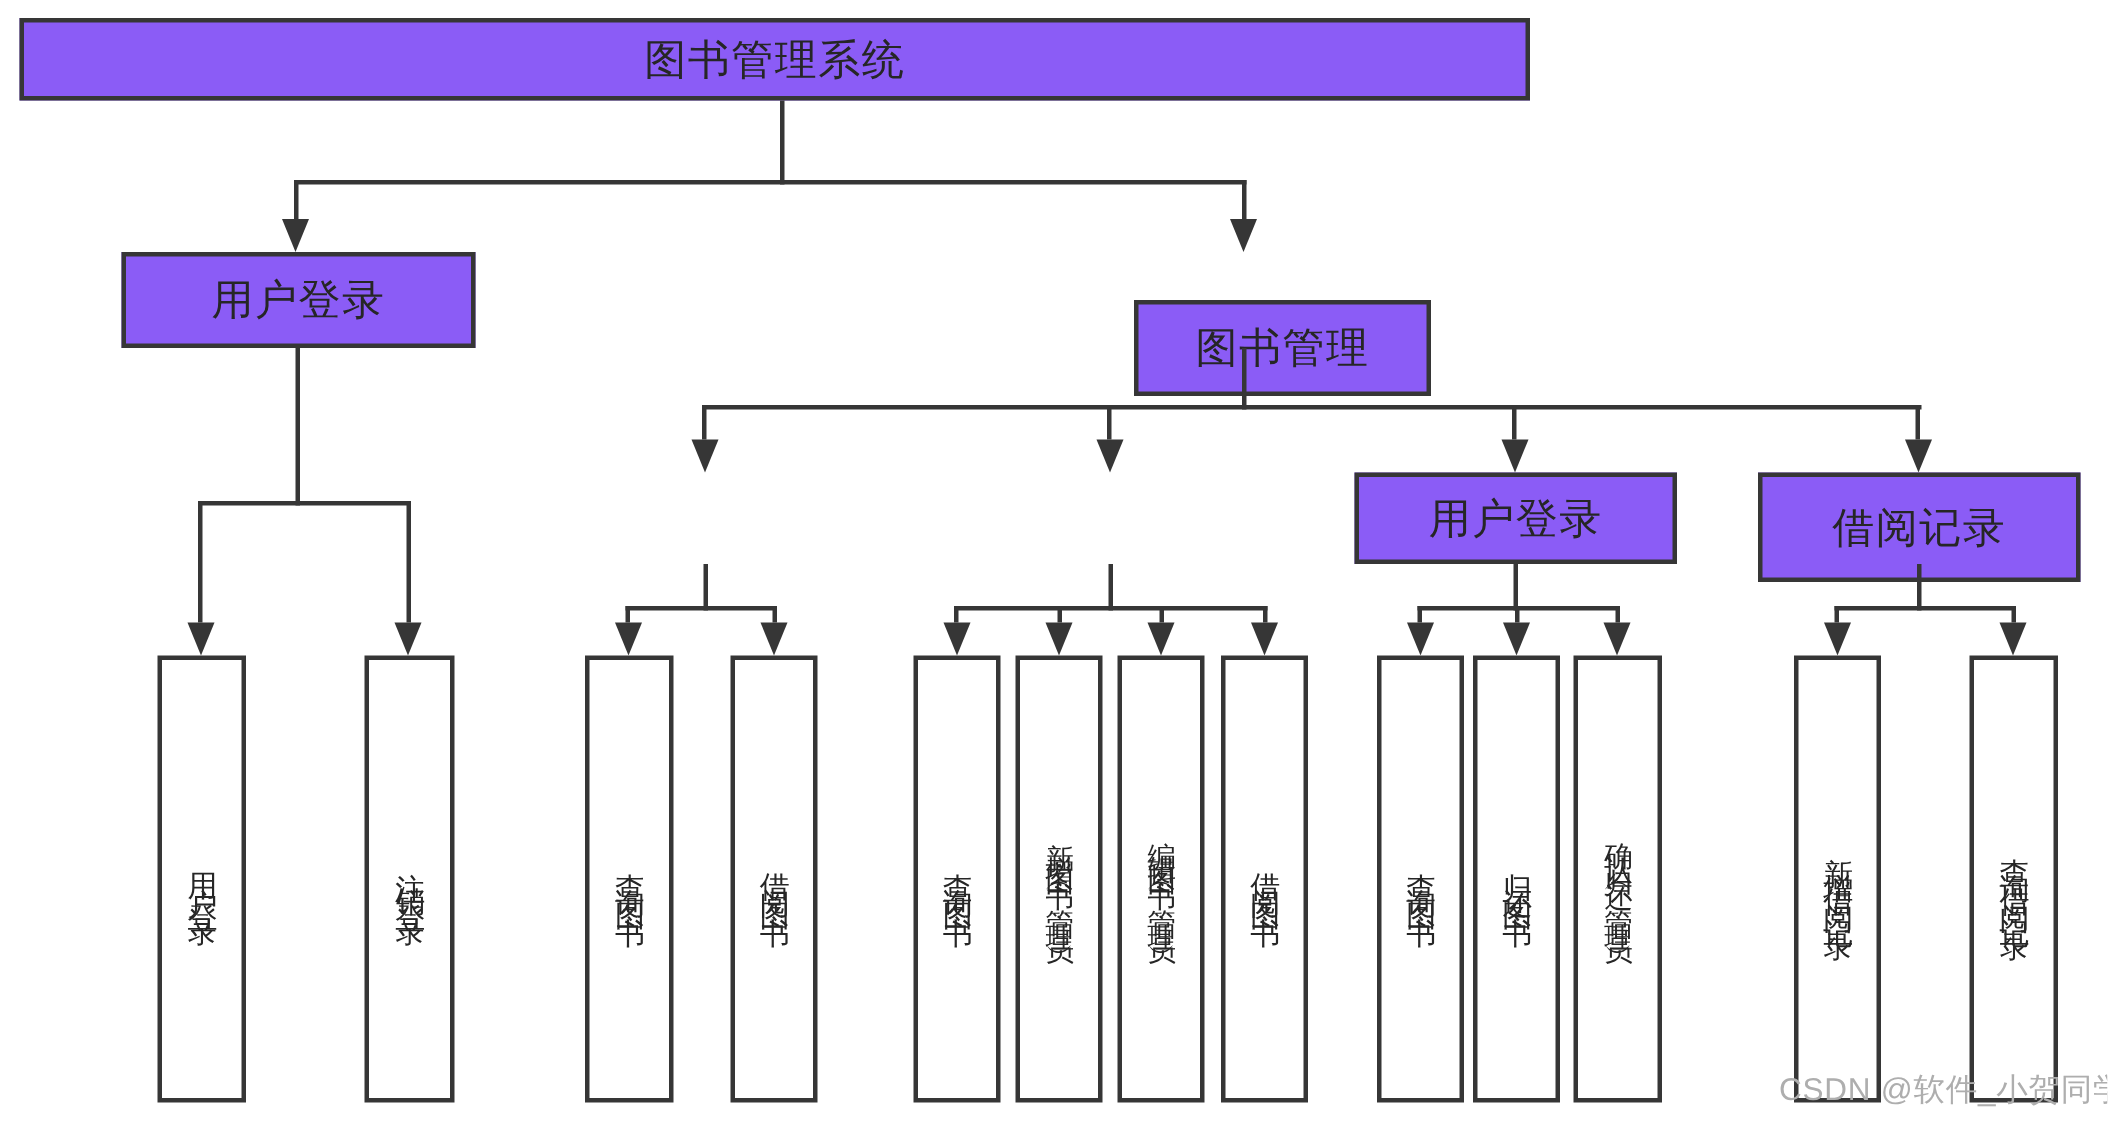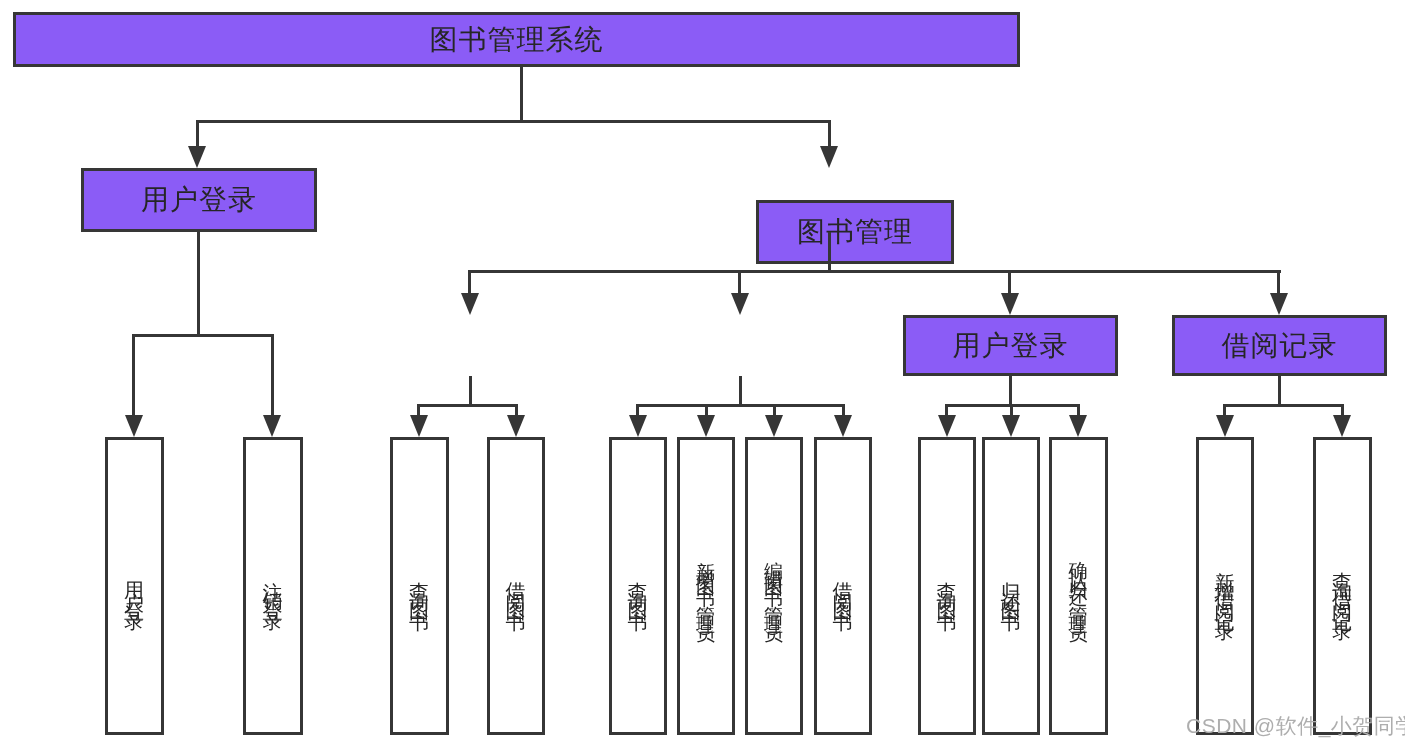--- a/index.html
+++ b/index.html
@@ -36,21 +36,21 @@
 <body>
 
 <div id="canvas">
 
   <div class="box" style="left:13px;top:12px;width:1007px;height:55px;">图书管理系统</div>
 
   <div class="box" style="left:81px;top:168px;width:236px;height:64px;">用户登录</div>
   <div class="box" style="left:756px;top:168px;width:198px;height:64px;margin-top:32px;">图书管理</div>
 
   <div class="box" style="left:903px;top:315px;width:215px;height:61px;">用户登录</div>
-  <div class="box" style="left:1172px;top:315px;width:215px;height:61px;">借阅记录</div>
+  <div class="box" style="left:1172px;top:315px;width:215px;height:73px;">借阅记录</div>
 
   <div class="vbox" style="left:105px;top:437px;width:59px;height:298px;">用户登录</div>
   <div class="vbox" style="left:243px;top:437px;width:60px;height:298px;">注销登录</div>
 
   <div class="vbox" style="left:390px;top:437px;width:59px;height:298px;">查询图书</div>
   <div class="vbox" style="left:487px;top:437px;width:58px;height:298px;">借阅图书</div>
 
   <div class="vbox" style="left:609px;top:437px;width:58px;height:298px;">查询图书</div>
   <div class="vbox" style="left:677px;top:437px;width:58px;height:298px;font-size:19px;letter-spacing:9px;">新增图书（管理员）</div>
   <div class="vbox" style="left:745px;top:437px;width:58px;height:298px;font-size:19px;letter-spacing:9px;">编辑图书（管理员）</div>

